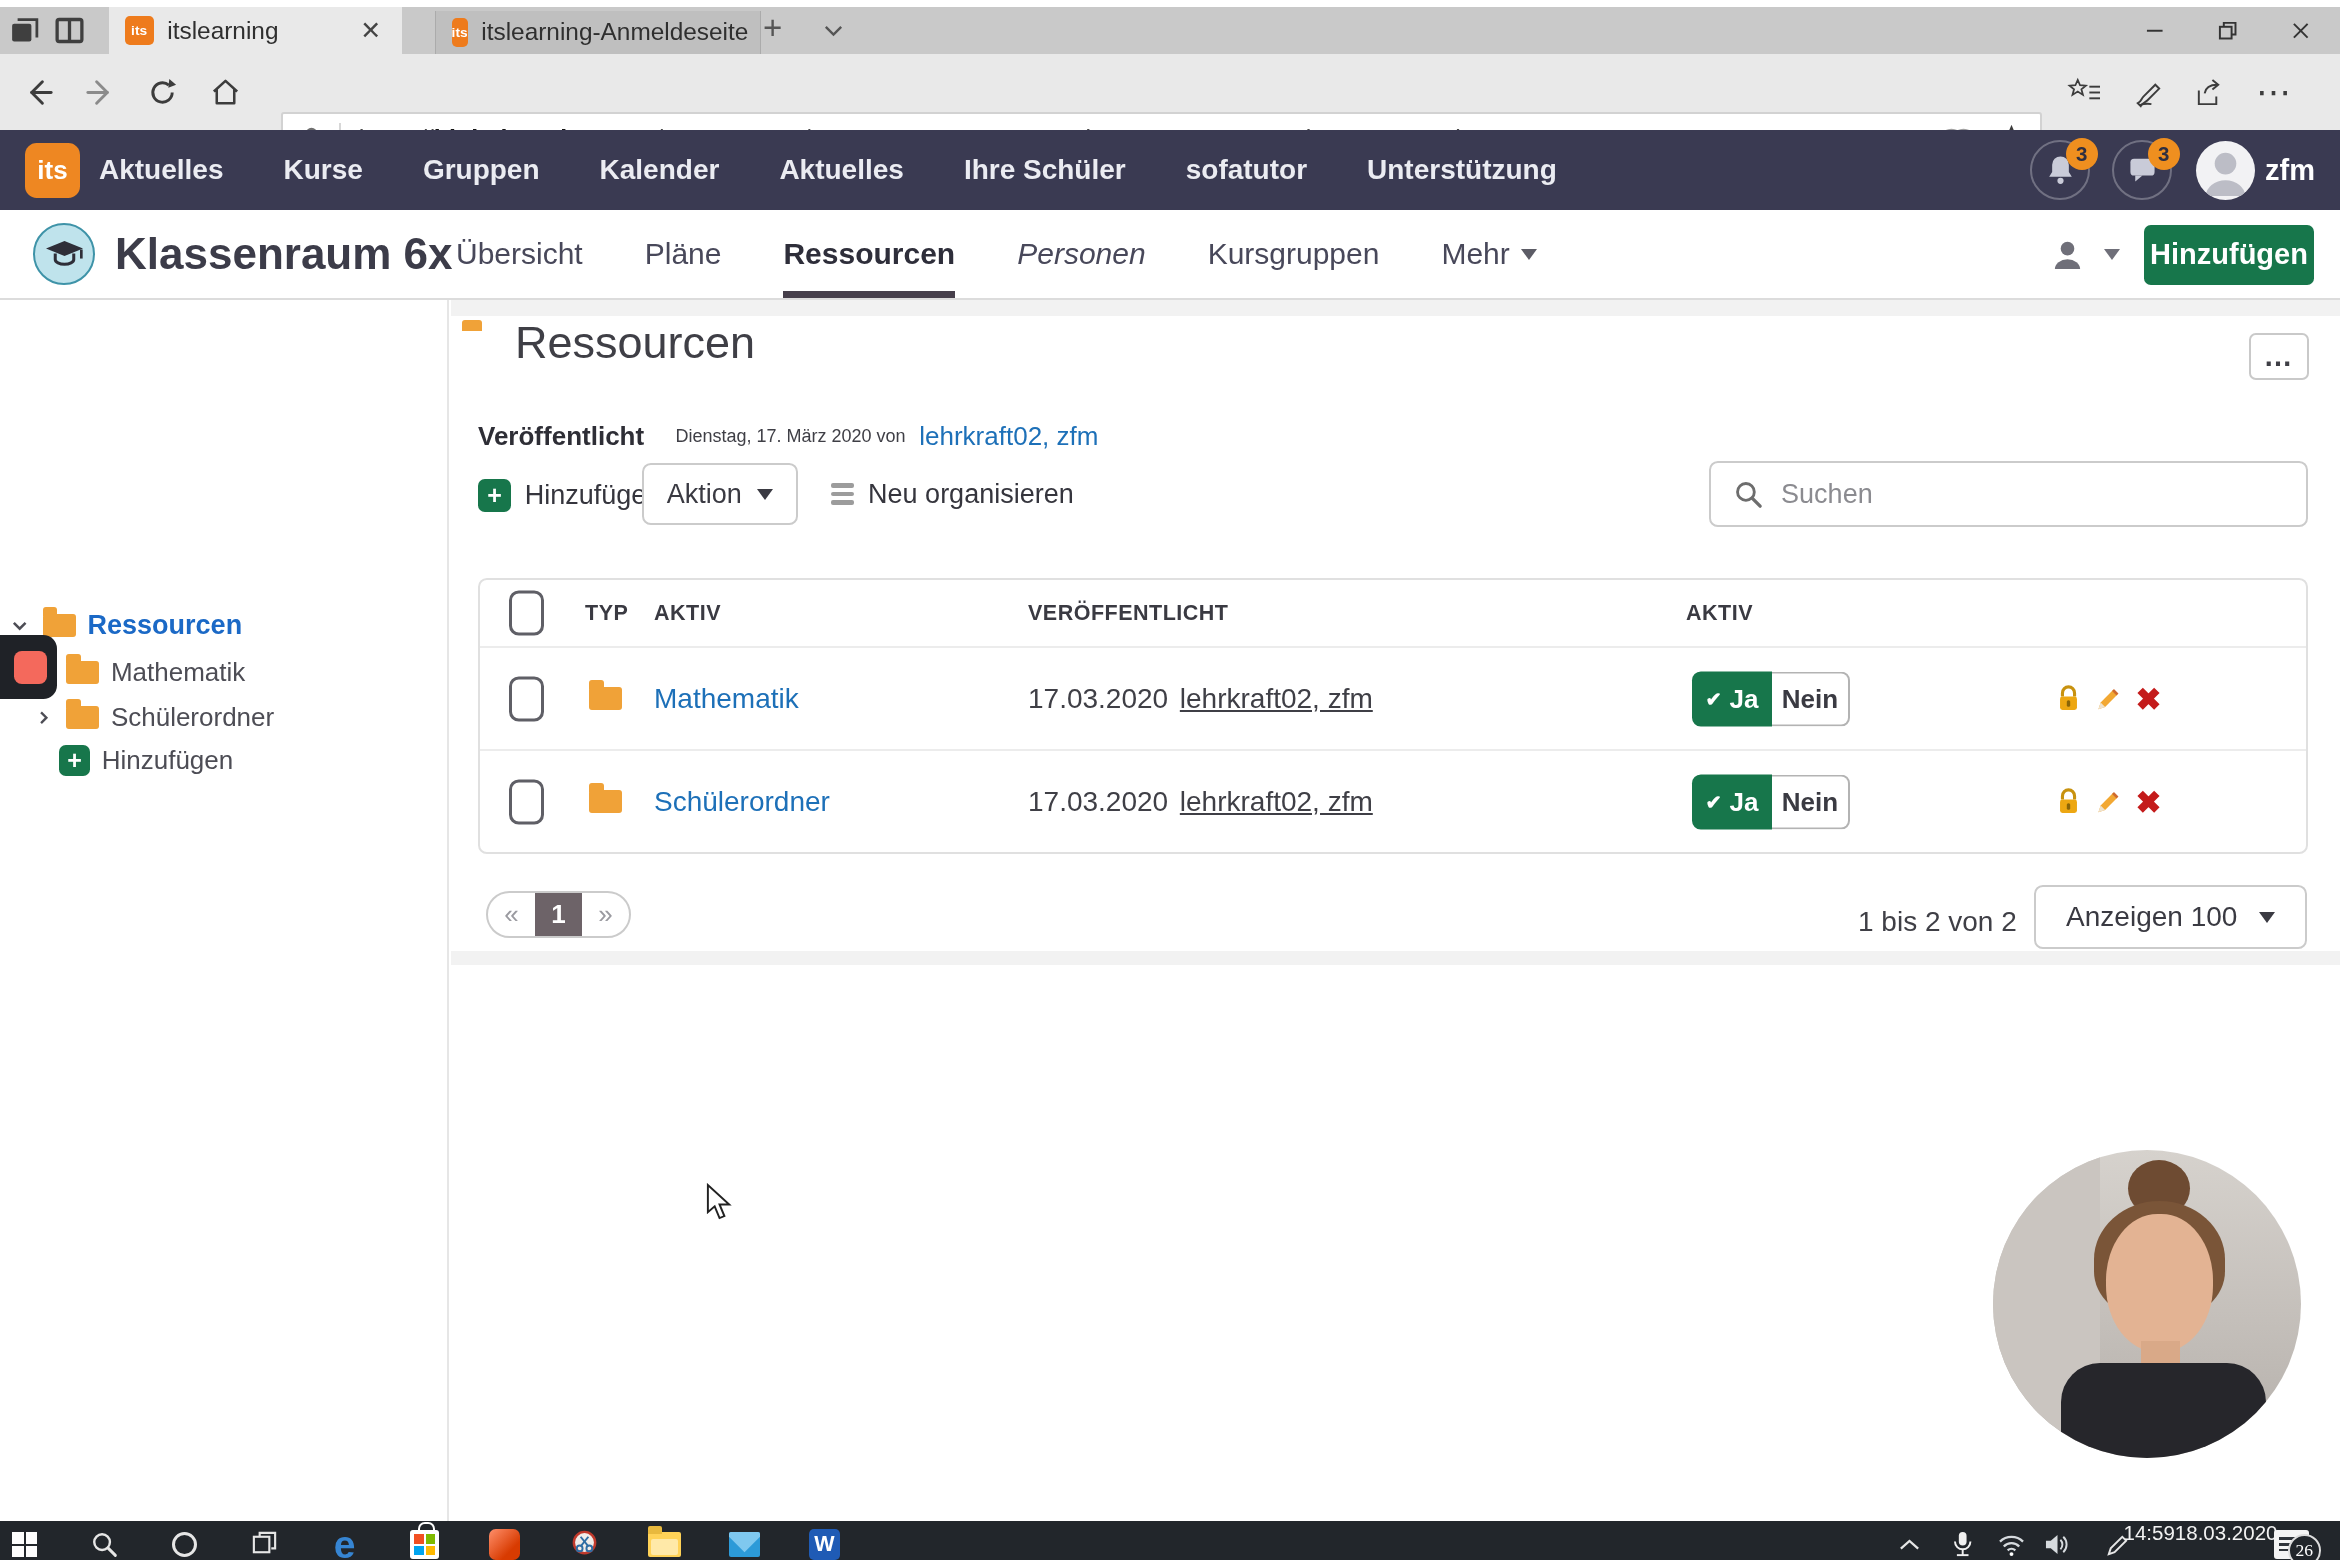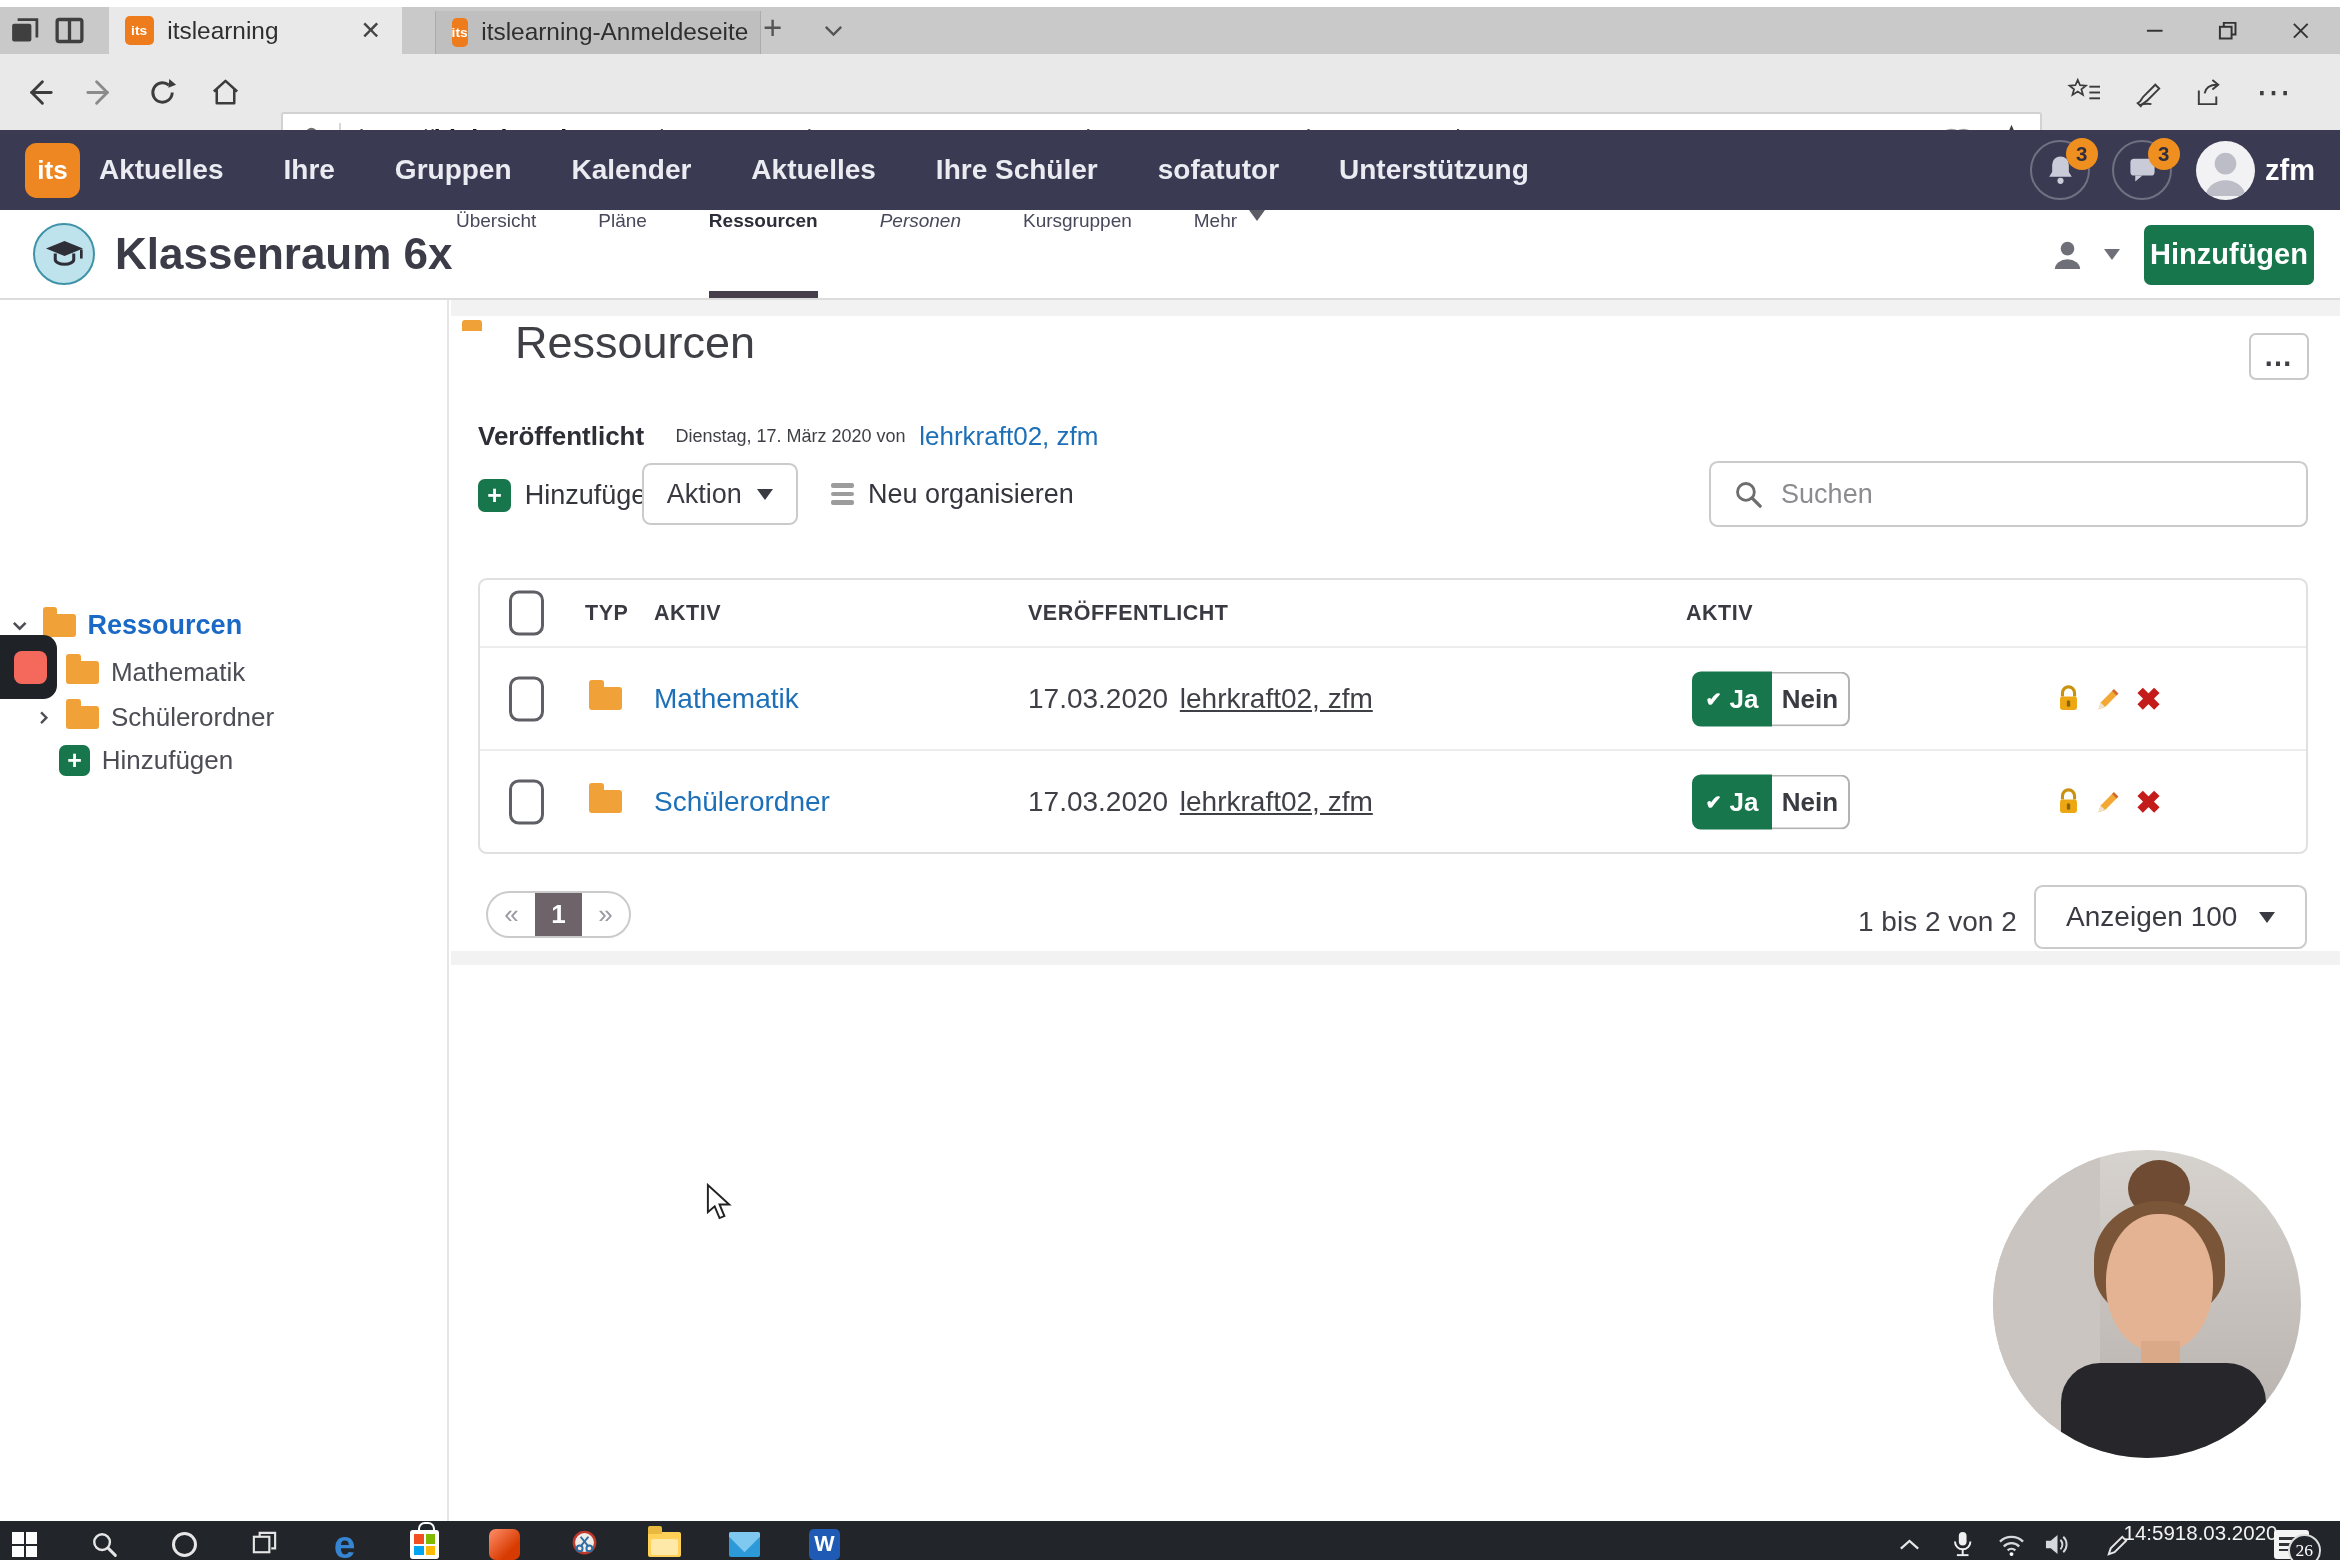--- a/index.html
+++ b/index.html
@@ -41,21 +41,21 @@
   .badge-circle { width:60px; height:60px; border-radius:50%; border:2px solid rgba(255,255,255,0.28); top:9.8px; }
   .orange-badge { position:absolute; width:32px; height:32px; border-radius:50%; background:#ef8f1f; color:#2f2f40; font-size:20.5px; font-weight:bold; display:flex; align-items:center; justify-content:center; top:-3.9px; right:-9.8px; }
   .avatar { left:2196px; top:10.7px; width:59px; height:59px; border-radius:50%; background:#f2f2f4; overflow:hidden; }
   .nav-user { left:2265px; top:0; height:80px; color:#fff; font-size:29px; font-weight:bold; }
 
   
   .courseheader { left:0; top:203px; width:2341px; height:90px; background:#fff; border-bottom:2px solid #dcdcdc; }
   .course-circle { left:33px; top:12.7px; width:62px; height:62px; border-radius:50%; background:#bfe3ec; border:2.9px solid #3e93a8; }
   .course-title { left:115px; top:0; height:88px; font-size:44px; font-weight:bold; color:#3c3c49; }
   .coursetabs { left:456px; top:0; height:88px; display:flex; align-items:stretch; gap:62px; }
-  .ctab { display:flex; position:relative; font-size:19px; color:#48485a; white-space:nowrap; }
+  .ctab { display:flex; align-items:center; position:relative; font-size:30px; color:#48485a; white-space:nowrap; }
   .ctab.active { font-weight:bold; color:#2e2e3a; }
   .ctab.active .ctab-bar { position:absolute; left:0; right:0; bottom:0; height:6.8px; background:#463f4b; }
   .ctab.italic { font-style:italic; }
   .caret { display:inline-block; width:0; height:0; border-left:8.8px solid transparent; border-right:8.8px solid transparent; border-top:11.7px solid #5c5c66; margin-left:11.7px; }
   .hdr-person { left:2050px; top:0; height:88px; gap:7.8px; }
   .add-course-btn { left:2144px; top:14.6px; width:170px; height:60px; background:#17764b; border-radius:6.8px; color:#fff; font-size:29px; font-weight:600; }
 
   
   .sidebar { left:0; top:293px; width:449px; height:1221px; background:#fff; border-right:2px solid #e6e6e6; }
   .treerow { display:flex; align-items:center; position:absolute; gap:11.7px; }
@@ -263,21 +263,21 @@
     <div class="abs navbtn ico" style="left:2249px; font-size:35px; color:#3c3c3c;">⋯</div>
   </div>
 
   
   <div class="abs topnav">
     <div class="abs its-logo ico">
         <span>its</span>
       </div>
     <div class="abs navmenu">
       <span class="navitem">Aktuelles</span>
-      <span class="navitem">Ihre</span>
+      <span class="navitem">Kurse</span>
       <span class="navitem">Gruppen</span>
       <span class="navitem">Kalender</span>
       <span class="navitem">Aktuelles</span>
       <span class="navitem">Ihre Schüler</span>
       <span class="navitem">sofatutor</span>
       <span class="navitem">Unterstützung</span>
     </div>
     <div class="abs badge-circle ico" style="left:2030px">
       <svg width="29" height="31" viewBox="0 0 24 26">
           <path d="M12 2 a7 7 0 0 1 7 7 v6 l2.5 4 h-19 l2.5 -4 v-6 a7 7 0 0 1 7 -7 z" fill="#c9cbd8"></path>

